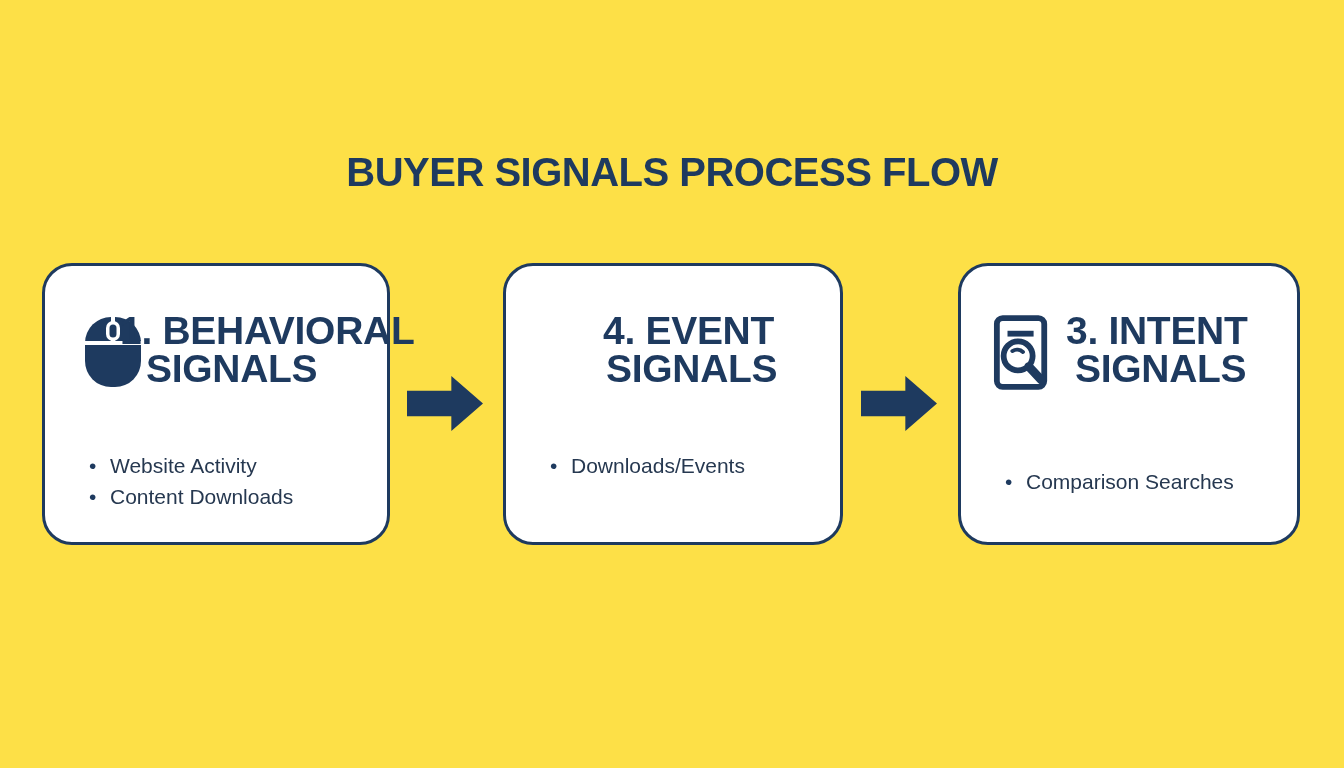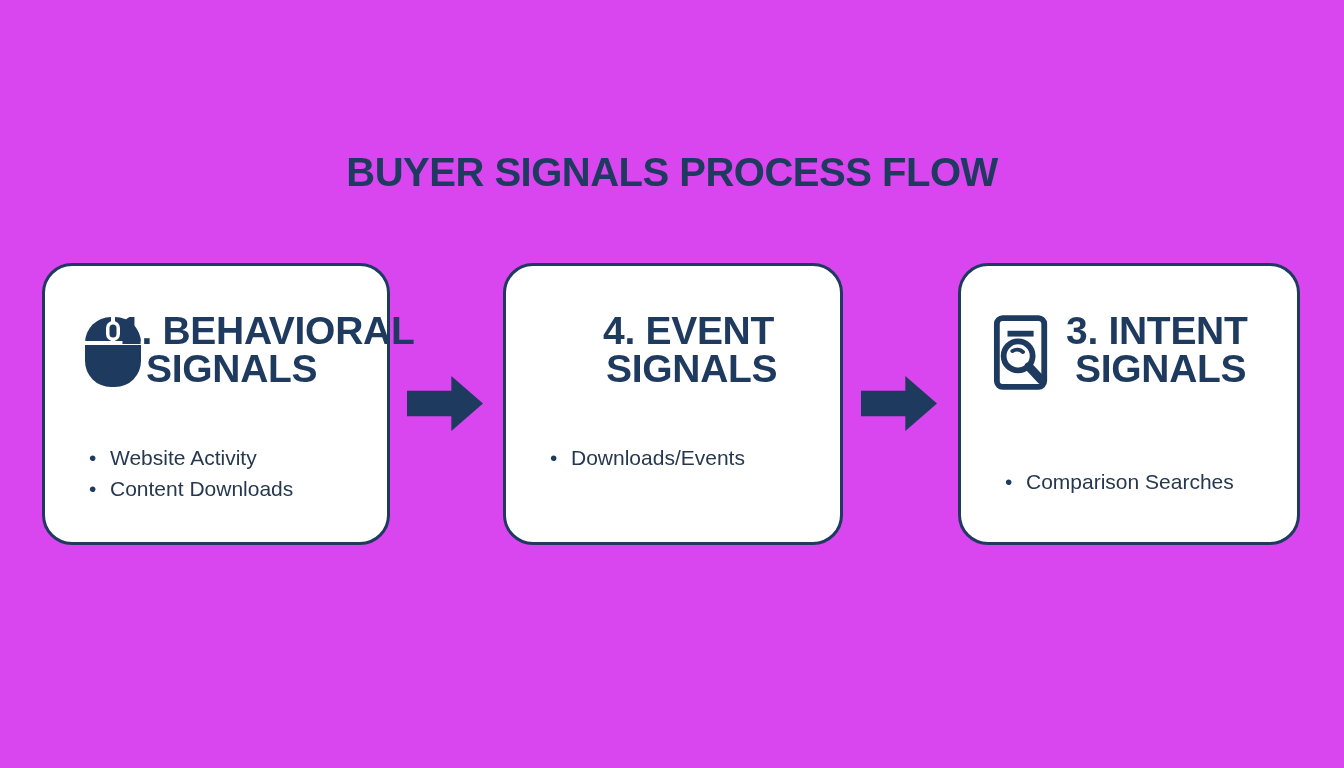--- a/index.html
+++ b/index.html
@@ -1,21 +1,21 @@
 <!DOCTYPE html>
 <html><head>
 <meta charset="utf-8">
 <style>
   * { margin: 0; padding: 0; box-sizing: border-box; }
   html, body { background: #ffffff; }
   .canvas {
     position: relative;
     width: 1344px;
     height: 768px;
-    background: #d946ef;
+    background: #fde047;
     overflow: hidden;
     font-family: "Liberation Sans", sans-serif;
   }
   .diagram-title {
     position: absolute;
     top: 150px;
     left: 0;
     width: 100%;
     text-align: center;
     font-size: 40px;
@@ -53,21 +53,21 @@
   .box1 .heading { left: 75px; }
   .box2 .heading { left: 97px; }
   .box3 .heading { left: 105px; }
   .box1 .hl2 { padding-left: 26px; }
   .box2 .hl2 { padding-left: 3px; }
   .box3 .hl2 { padding-left: 9px; }
 
   .bullets {
     position: absolute;
     left: 44px;
-    top: 176px;
+    top: 184px;
     list-style: none;
     font-size: 21px;
     line-height: 31px;
     color: #263850;
   }
   .box3 .bullets { top: 200px; }
   .bullets li { padding-left: 21px; position: relative; white-space: nowrap; }
   .bullets li::before {
     content: "\2022";
     position: absolute;

